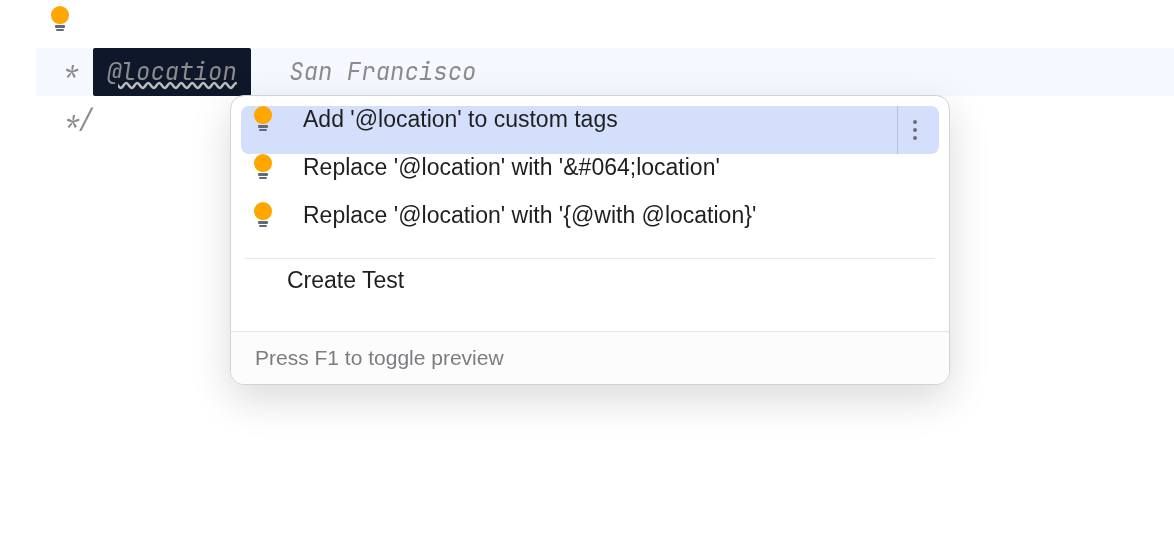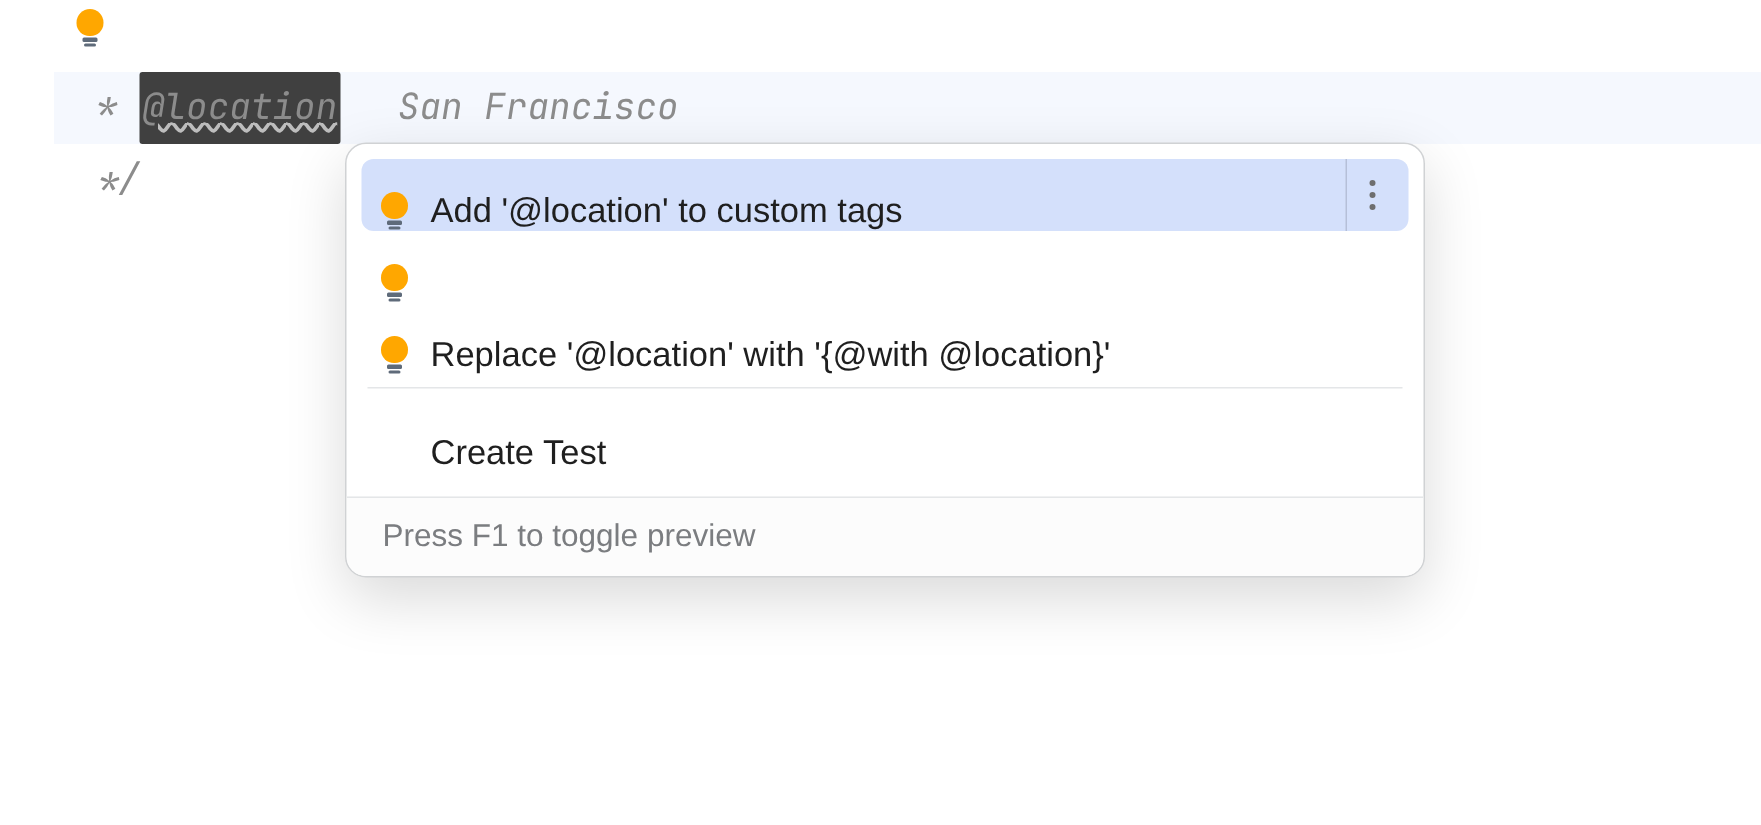--- a/index.html
+++ b/index.html
@@ -32,25 +32,25 @@
     align-items: center;
   }
   .highlighted-line {
     background: #f5f8fe;
   }
   .comment-asterisk {
     color: #8c8c8c;
     font-style: italic;
   }
   .doc-tag {
-    background: #404040;
+    background: #0f172a;
     color: #8c8c8c;
     font-style: italic;
     text-decoration: underline wavy #bdbdbd;
-    padding: 0 2px;
+    padding: 0 14px;
     border-radius: 2px;
   }
   .doc-text {
     color: #8c8c8c;
     font-style: italic;
     padding-left: 24px;
   }
   .bulb-gutter {
     position: absolute;
     left: 50px;
@@ -92,27 +92,28 @@
     border: 1px solid #d0d2d4;
     border-radius: 14px;
     box-shadow: 0 14px 40px rgba(0,0,0,0.15);
     overflow: hidden;
   }
   .popup-body {
     padding: 10px 10px 16px 10px;
   }
   .menu-item {
     display: flex;
-    align-items: flex-end;
+    align-items: flex-start;
     height: 48px;
     border-radius: 8px;
     font-size: 23px;
     color: #1f1f1f;
     padding: 0 8px 0 12px;
     position: relative;
+    gap: 16px;
   }
   .menu-item.selected {
     background: #d4e0fb;
   }
   .menu-item .icon-slot {
     width: 34px;
     display: flex;
     align-items: center;
     flex-shrink: 0;
   }
@@ -192,20 +193,21 @@
     </div>
 
     <div class="menu-item">
       <span class="icon-slot">
         <span class="bulb small-bulb">
             <span class="glow"></span>
             <span class="base"></span>
             <span class="base2"></span>
           </span>
       </span>
+      <span class="label">Replace '@location' with '&amp;#064;location'</span>
     </div>
 
     <div class="menu-item">
       <span class="icon-slot">
         <span class="bulb small-bulb">
             <span class="glow"></span>
             <span class="base"></span>
             <span class="base2"></span>
           </span>
       </span>

